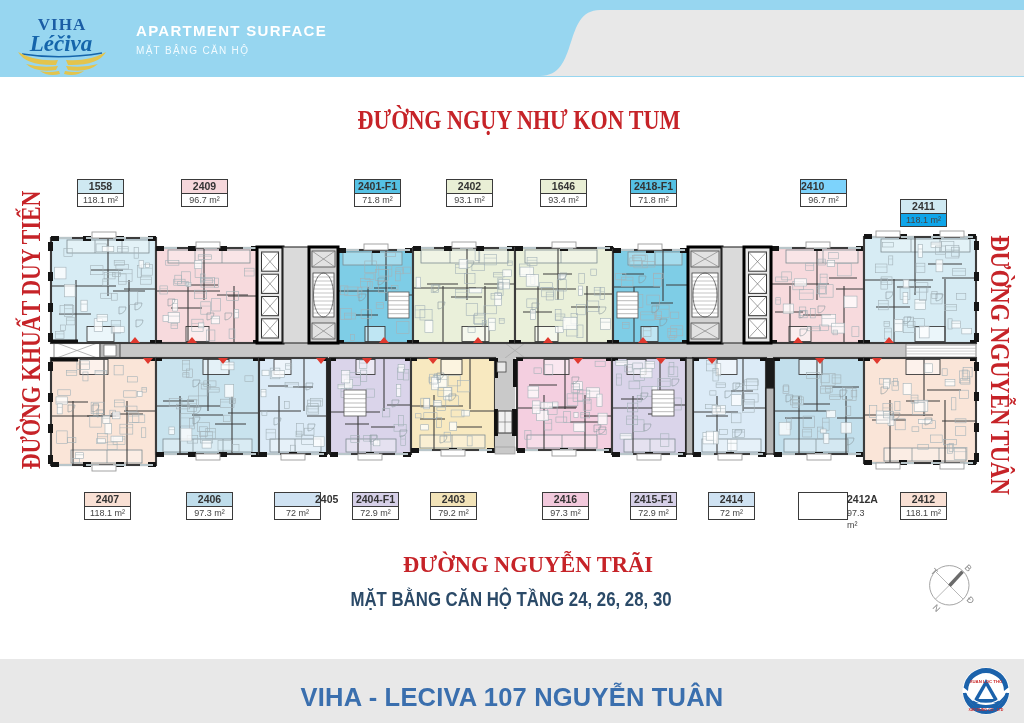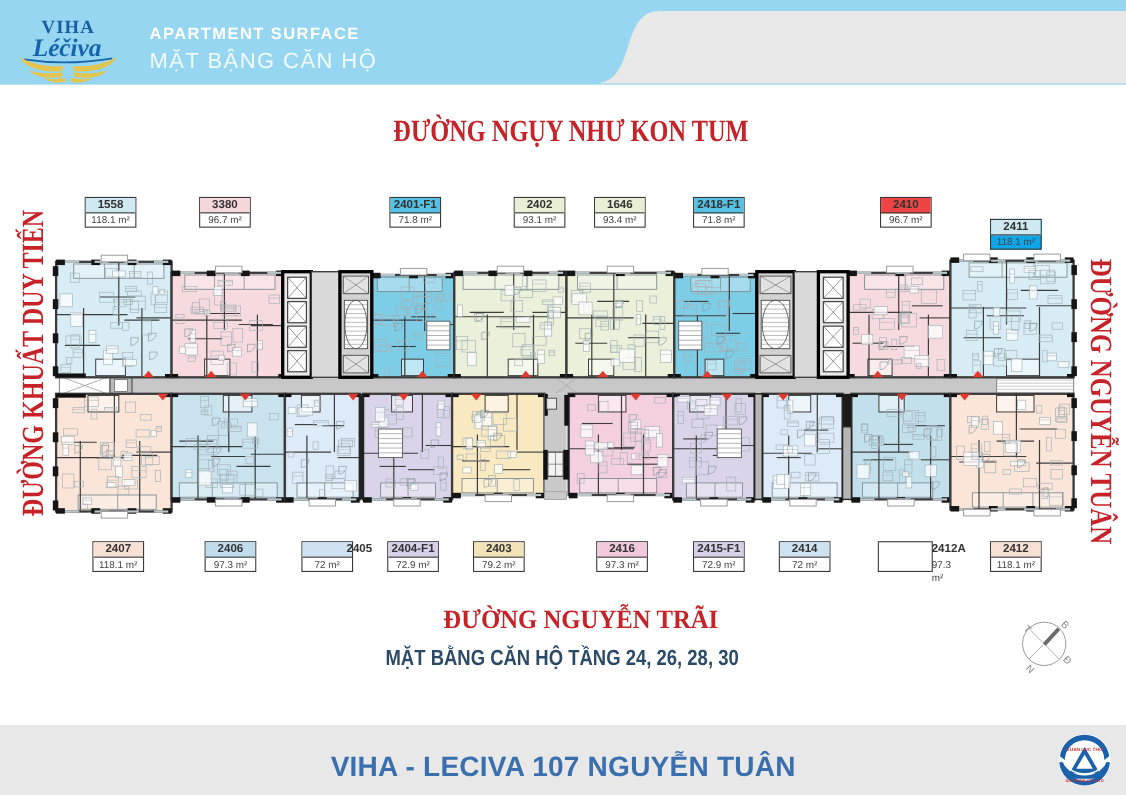--- a/index.html
+++ b/index.html
@@ -1,19 +1,19 @@
 <!DOCTYPE html>
 <html><head><meta charset="utf-8">
 <style>
 * { margin:0; padding:0; box-sizing:border-box; }
 body { width:1024px; height:723px; position:relative; background:#fff; overflow:hidden;
   font-family:"Liberation Sans",sans-serif; }
 .hdr { position:absolute; left:0; top:0; width:1024px; height:77px; background:#97d6f0; }
 .htxt1 { position:absolute; left:136px; top:22px; font-size:15px; font-weight:bold; color:#fff; letter-spacing:1.3px; }
-.htxt2 { position:absolute; left:136px; top:45px; font-size:20px; color:#f2fbff; letter-spacing:1.3px; }
+.htxt2 { position:absolute; left:136px; top:45px; font-size:10px; color:#f2fbff; letter-spacing:1.3px; }
 .rtitle { position:absolute; font-family:"Liberation Serif",serif; font-weight:bold; color:#c62328; white-space:nowrap; }
 .ftr { position:absolute; left:0; top:659px; width:1024px; height:64px; background:#e8e8e8; }
 .ftxt { position:absolute; left:0; top:683px; width:1024px; text-align:center; font-size:25.5px; font-weight:bold; color:#3a6fae; letter-spacing:0.2px; }
 .navy { position:absolute; white-space:nowrap; font-size:20px; font-weight:bold; color:#2b4a68; }
 </style></head>
 <body>
 <div class="hdr">
 <svg width="1024" height="77" viewBox="0 0 1024 77">
       <path d="M1024 10H600C562 10 580 76 540 76H1024Z" fill="#e8e8e8"></path>
     </svg>
@@ -1302,41 +1302,41 @@
 <path d="M652 403.0h22" stroke="#777" stroke-width="0.5"></path>
 <path d="M652 407.3h22" stroke="#777" stroke-width="0.5"></path>
 <path d="M652 411.7h22" stroke="#777" stroke-width="0.5"></path>
 </svg>
 
 <div style="position:absolute;left:77px;top:179px;width:47px;height:28px;border:1.2px solid #3a3a3a;background:#fff;box-sizing:border-box;">
 <div style="height:13.5px;background:#cfe9f2;border-bottom:1.2px solid #3a3a3a;font:bold 10.5px 'Liberation Sans',sans-serif;color:#333;text-align:center;line-height:13px;">1558</div>
 <div style="font:9px 'Liberation Sans',sans-serif;color:#444;text-align:center;line-height:12px;">118.1 m²</div>
   </div>
 <div style="position:absolute;left:181px;top:179px;width:47px;height:28px;border:1.2px solid #3a3a3a;background:#fff;box-sizing:border-box;">
-<div style="height:13.5px;background:#f6d7db;border-bottom:1.2px solid #3a3a3a;font:bold 10.5px 'Liberation Sans',sans-serif;color:#333;text-align:center;line-height:13px;">3380</div>
+<div style="height:13.5px;background:#f6d7db;border-bottom:1.2px solid #3a3a3a;font:bold 10.5px 'Liberation Sans',sans-serif;color:#333;text-align:center;line-height:13px;">2409</div>
 <div style="font:9px 'Liberation Sans',sans-serif;color:#444;text-align:center;line-height:12px;">96.7 m²</div>
   </div>
 <div style="position:absolute;left:354px;top:179px;width:47px;height:28px;border:1.2px solid #3a3a3a;background:#fff;box-sizing:border-box;">
 <div style="height:13.5px;background:#55c1e4;border-bottom:1.2px solid #3a3a3a;font:bold 10.5px 'Liberation Sans',sans-serif;color:#333;text-align:center;line-height:13px;">2401-F1</div>
 <div style="font:9px 'Liberation Sans',sans-serif;color:#444;text-align:center;line-height:12px;">71.8 m²</div>
   </div>
-<div style="position:absolute;left:467px;top:179px;width:47px;height:28px;border:1.2px solid #3a3a3a;background:#fff;box-sizing:border-box;">
+<div style="position:absolute;left:446px;top:179px;width:47px;height:28px;border:1.2px solid #3a3a3a;background:#fff;box-sizing:border-box;">
 <div style="height:13.5px;background:#e9efd5;border-bottom:1.2px solid #3a3a3a;font:bold 10.5px 'Liberation Sans',sans-serif;color:#333;text-align:center;line-height:13px;">2402</div>
 <div style="font:9px 'Liberation Sans',sans-serif;color:#444;text-align:center;line-height:12px;">93.1 m²</div>
   </div>
 <div style="position:absolute;left:540px;top:179px;width:47px;height:28px;border:1.2px solid #3a3a3a;background:#fff;box-sizing:border-box;">
 <div style="height:13.5px;background:#e9efd5;border-bottom:1.2px solid #3a3a3a;font:bold 10.5px 'Liberation Sans',sans-serif;color:#333;text-align:center;line-height:13px;">1646</div>
 <div style="font:9px 'Liberation Sans',sans-serif;color:#444;text-align:center;line-height:12px;">93.4 m²</div>
   </div>
 <div style="position:absolute;left:630px;top:179px;width:47px;height:28px;border:1.2px solid #3a3a3a;background:#fff;box-sizing:border-box;">
 <div style="height:13.5px;background:#55c1e4;border-bottom:1.2px solid #3a3a3a;font:bold 10.5px 'Liberation Sans',sans-serif;color:#333;text-align:center;line-height:13px;">2418-F1</div>
 <div style="font:9px 'Liberation Sans',sans-serif;color:#444;text-align:center;line-height:12px;">71.8 m²</div>
   </div>
 <div style="position:absolute;left:800px;top:179px;width:47px;height:28px;border:1.2px solid #3a3a3a;background:#fff;box-sizing:border-box;">
-<div style="height:13.5px;background:#ef4444;border-bottom:1.2px solid #3a3a3a;font:bold 10.5px 'Liberation Sans',sans-serif;color:#333;text-align:center;line-height:13px;">2410</div>
+<div style="height:13.5px;background:#7dd3fc;border-bottom:1.2px solid #3a3a3a;font:bold 10.5px 'Liberation Sans',sans-serif;color:#333;text-align:left;line-height:13px;">2410</div>
 <div style="font:9px 'Liberation Sans',sans-serif;color:#444;text-align:center;line-height:12px;">96.7 m²</div>
   </div>
 <div style="position:absolute;left:900px;top:179px;width:47px;height:28px;border:1.2px solid #3a3a3a;background:#0ea5e9;box-sizing:border-box;margin-top:20px;">
 <div style="height:13.5px;background:#cfe9f2;border-bottom:1.2px solid #3a3a3a;font:bold 10.5px 'Liberation Sans',sans-serif;color:#333;text-align:center;line-height:13px;">2411</div>
 <div style="font:9px 'Liberation Sans',sans-serif;color:#444;text-align:center;line-height:12px;">118.1 m²</div>
   </div>
 <div style="position:absolute;left:84px;top:492px;width:47px;height:28px;border:1.2px solid #3a3a3a;background:#fff;box-sizing:border-box;">
 <div style="height:13.5px;background:#f9e0d4;border-bottom:1.2px solid #3a3a3a;font:bold 10.5px 'Liberation Sans',sans-serif;color:#333;text-align:center;line-height:13px;">2407</div>
 <div style="font:9px 'Liberation Sans',sans-serif;color:#444;text-align:center;line-height:12px;">118.1 m²</div>
   </div>

